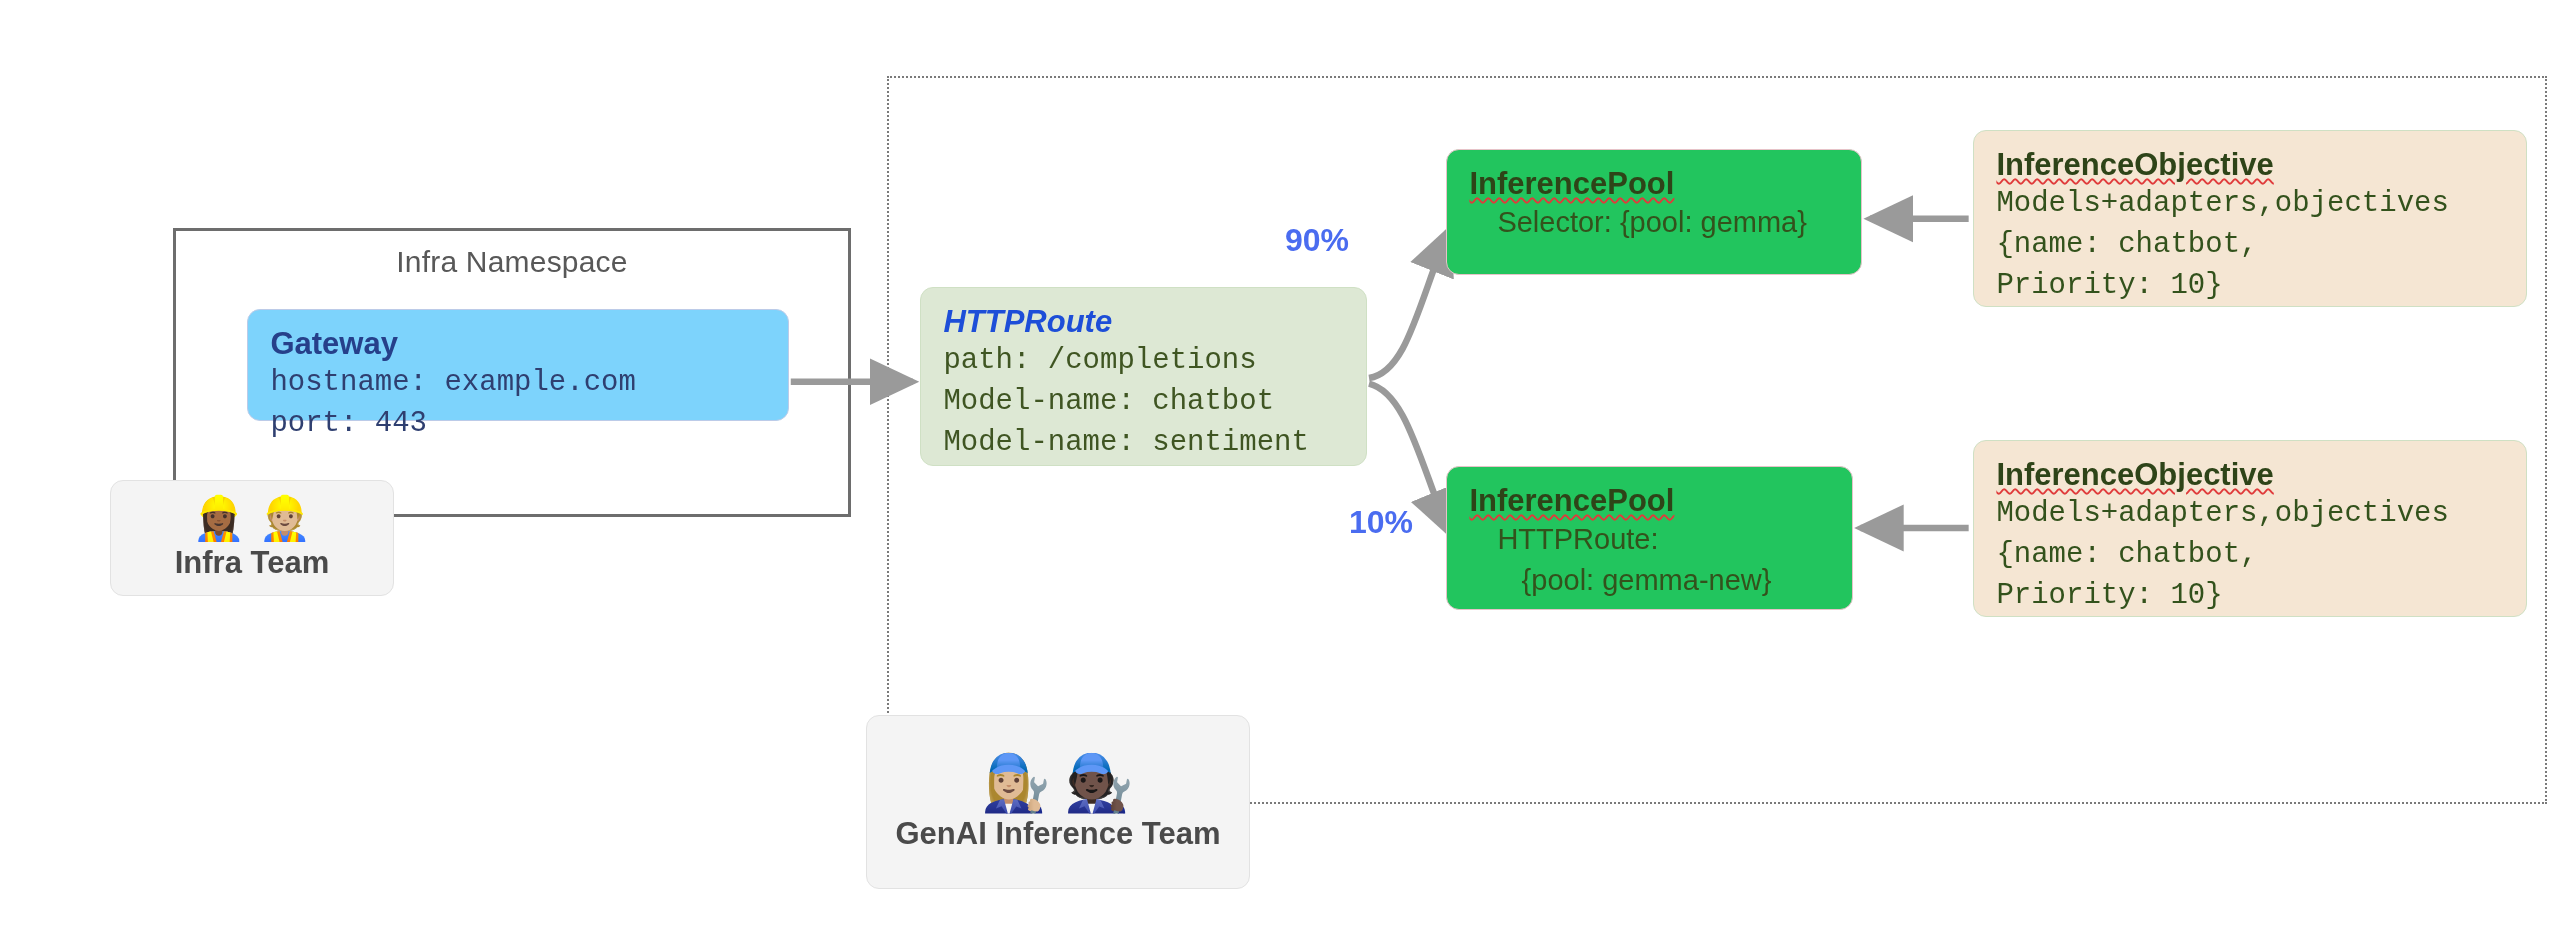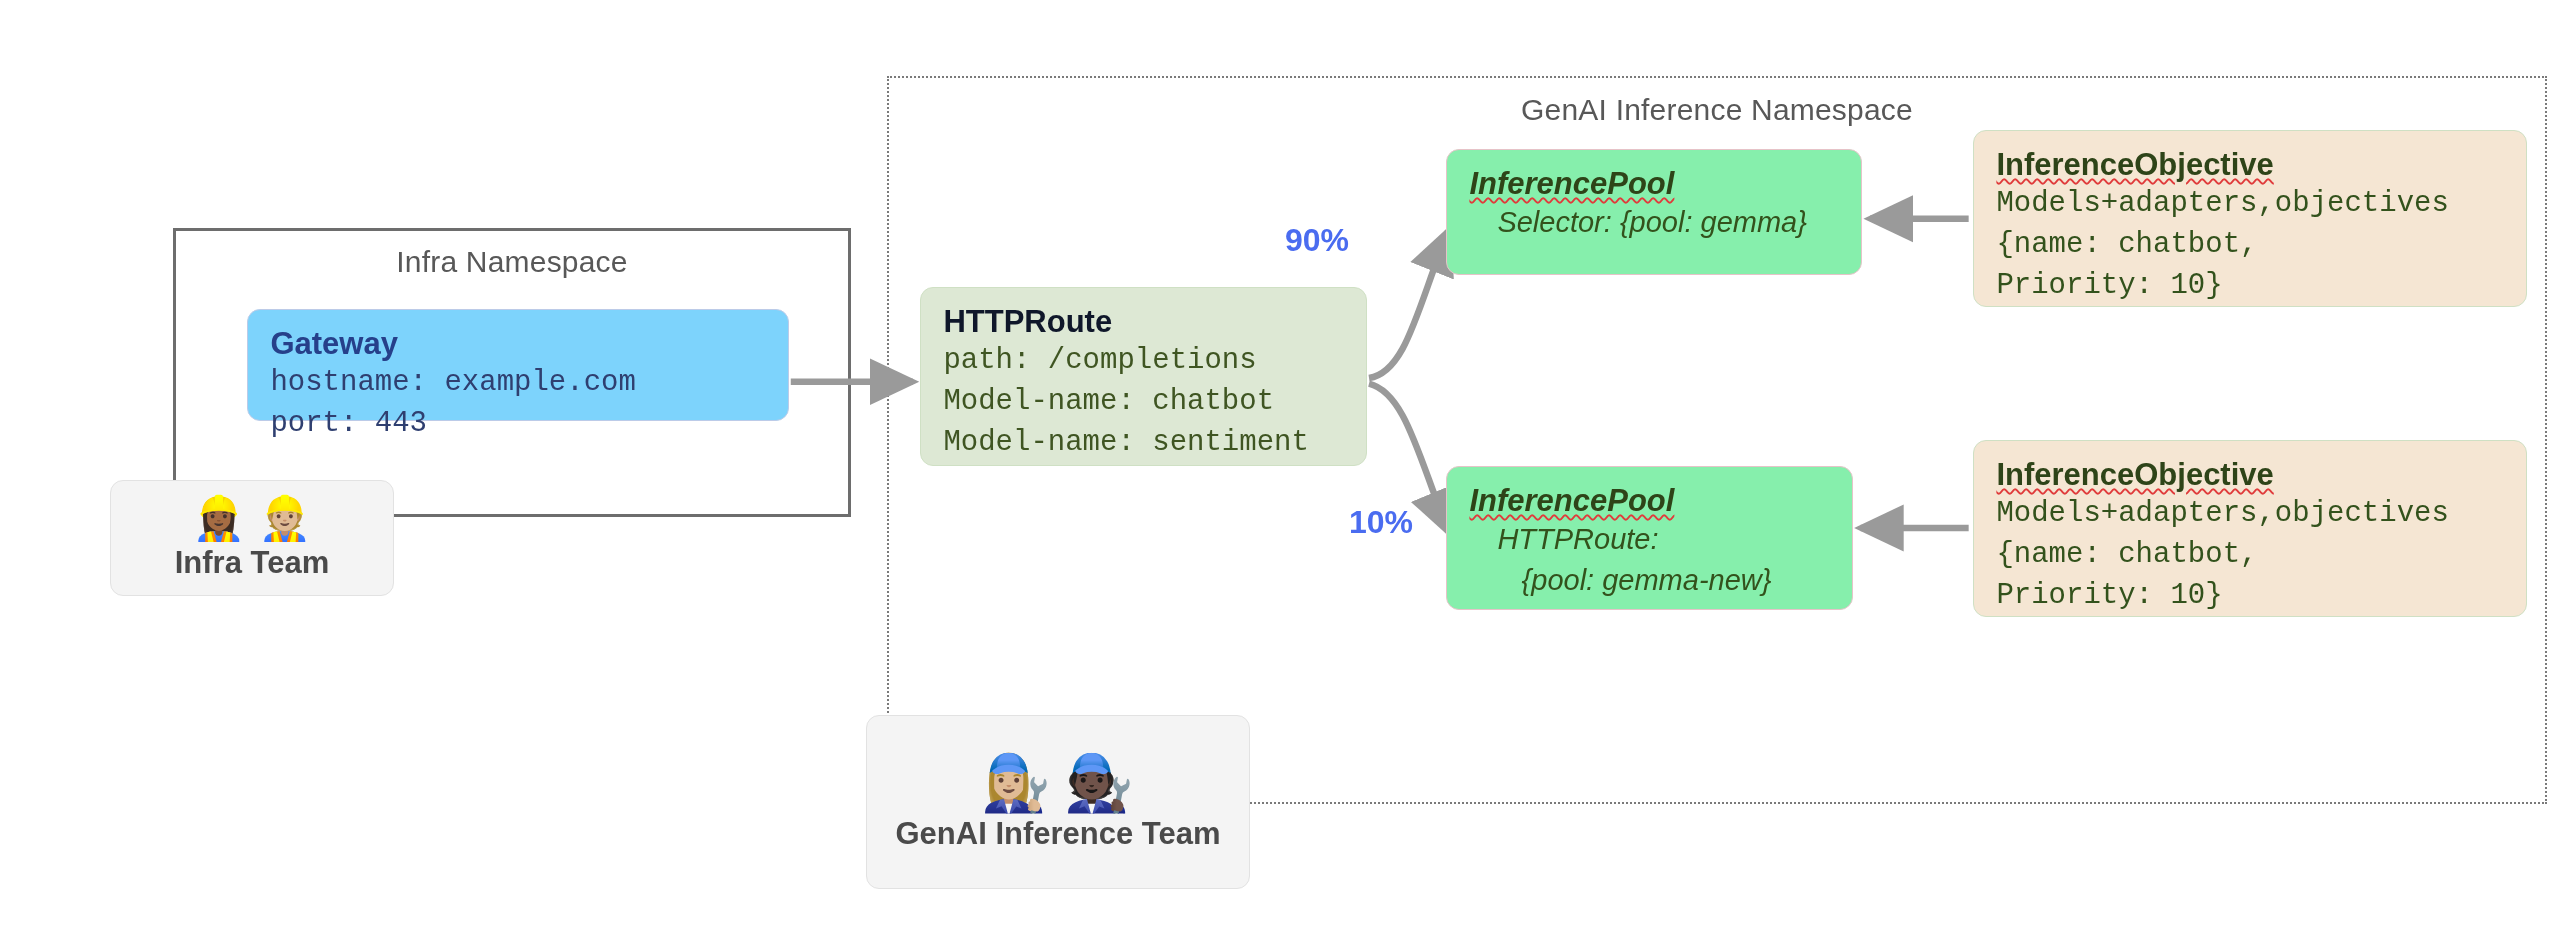--- a/index.html
+++ b/index.html
@@ -92,28 +92,27 @@
   .n-gateway .title { color: #26408a; }
   .n-gateway .body  { color: #2f3f70; }
 
   
   .n-httproute {
     left: 920px; top: 287px;
     width: 447px; height: 179px;
     background: #dde8d4;
     border: 0.9px solid #cfe0c4;
   }
-  .n-httproute .title { color: #0f172a; }
+  .n-httproute .title { color: #1d4ed8; font-style: italic; }
   .n-httproute .body  { color: #3f5522; }
 
   
   .n-pool {
-    background: #86efac;
+    background: #22c55e;
     border: 0.9px solid #e6c3c8;
-    font-style: italic;
   }
   .n-pool .title { color: #2e4418; }
   .n-pool .body  { color: #33521c; }
   .n-pool-1 { left: 1446px; top: 149px; width: 416px; height: 126px; }
   .n-pool-2 { left: 1446px; top: 466px; width: 407px; height: 144px; }
 
   
   .n-obj {
     background: #f5e6d3;
     border: 1.9px solid #cfe0c4;
@@ -178,21 +177,20 @@
 </style>
 </head>
 <body>
 
 <div id="canvas">
 
   <div class="abs ns-infra"></div>
   <div class="abs ns-title ns-title-infra">Infra Namespace</div>
 
   <div class="abs ns-genai"></div>
-  <div class="abs ns-title ns-title-genai">GenAI Inference Namespace</div>
 
   <svg class="abs" id="arrows" viewBox="0 0 2766 1002" xmlns="http://www.w3.org/2000/svg">
     <defs>
       <marker id="ah" markerWidth="8" markerHeight="8" refX="6.6" refY="4" orient="auto" markerUnits="strokeWidth">
         <path d="M0,0.4 L7.6,4 L0,7.6 Z" fill="#9a9a9a"></path>
       </marker>
     </defs>
 
     <line x1="849" y1="410" x2="980" y2="410" stroke="#9a9a9a" stroke-width="7" marker-end="url(#ah)"></line>
 

